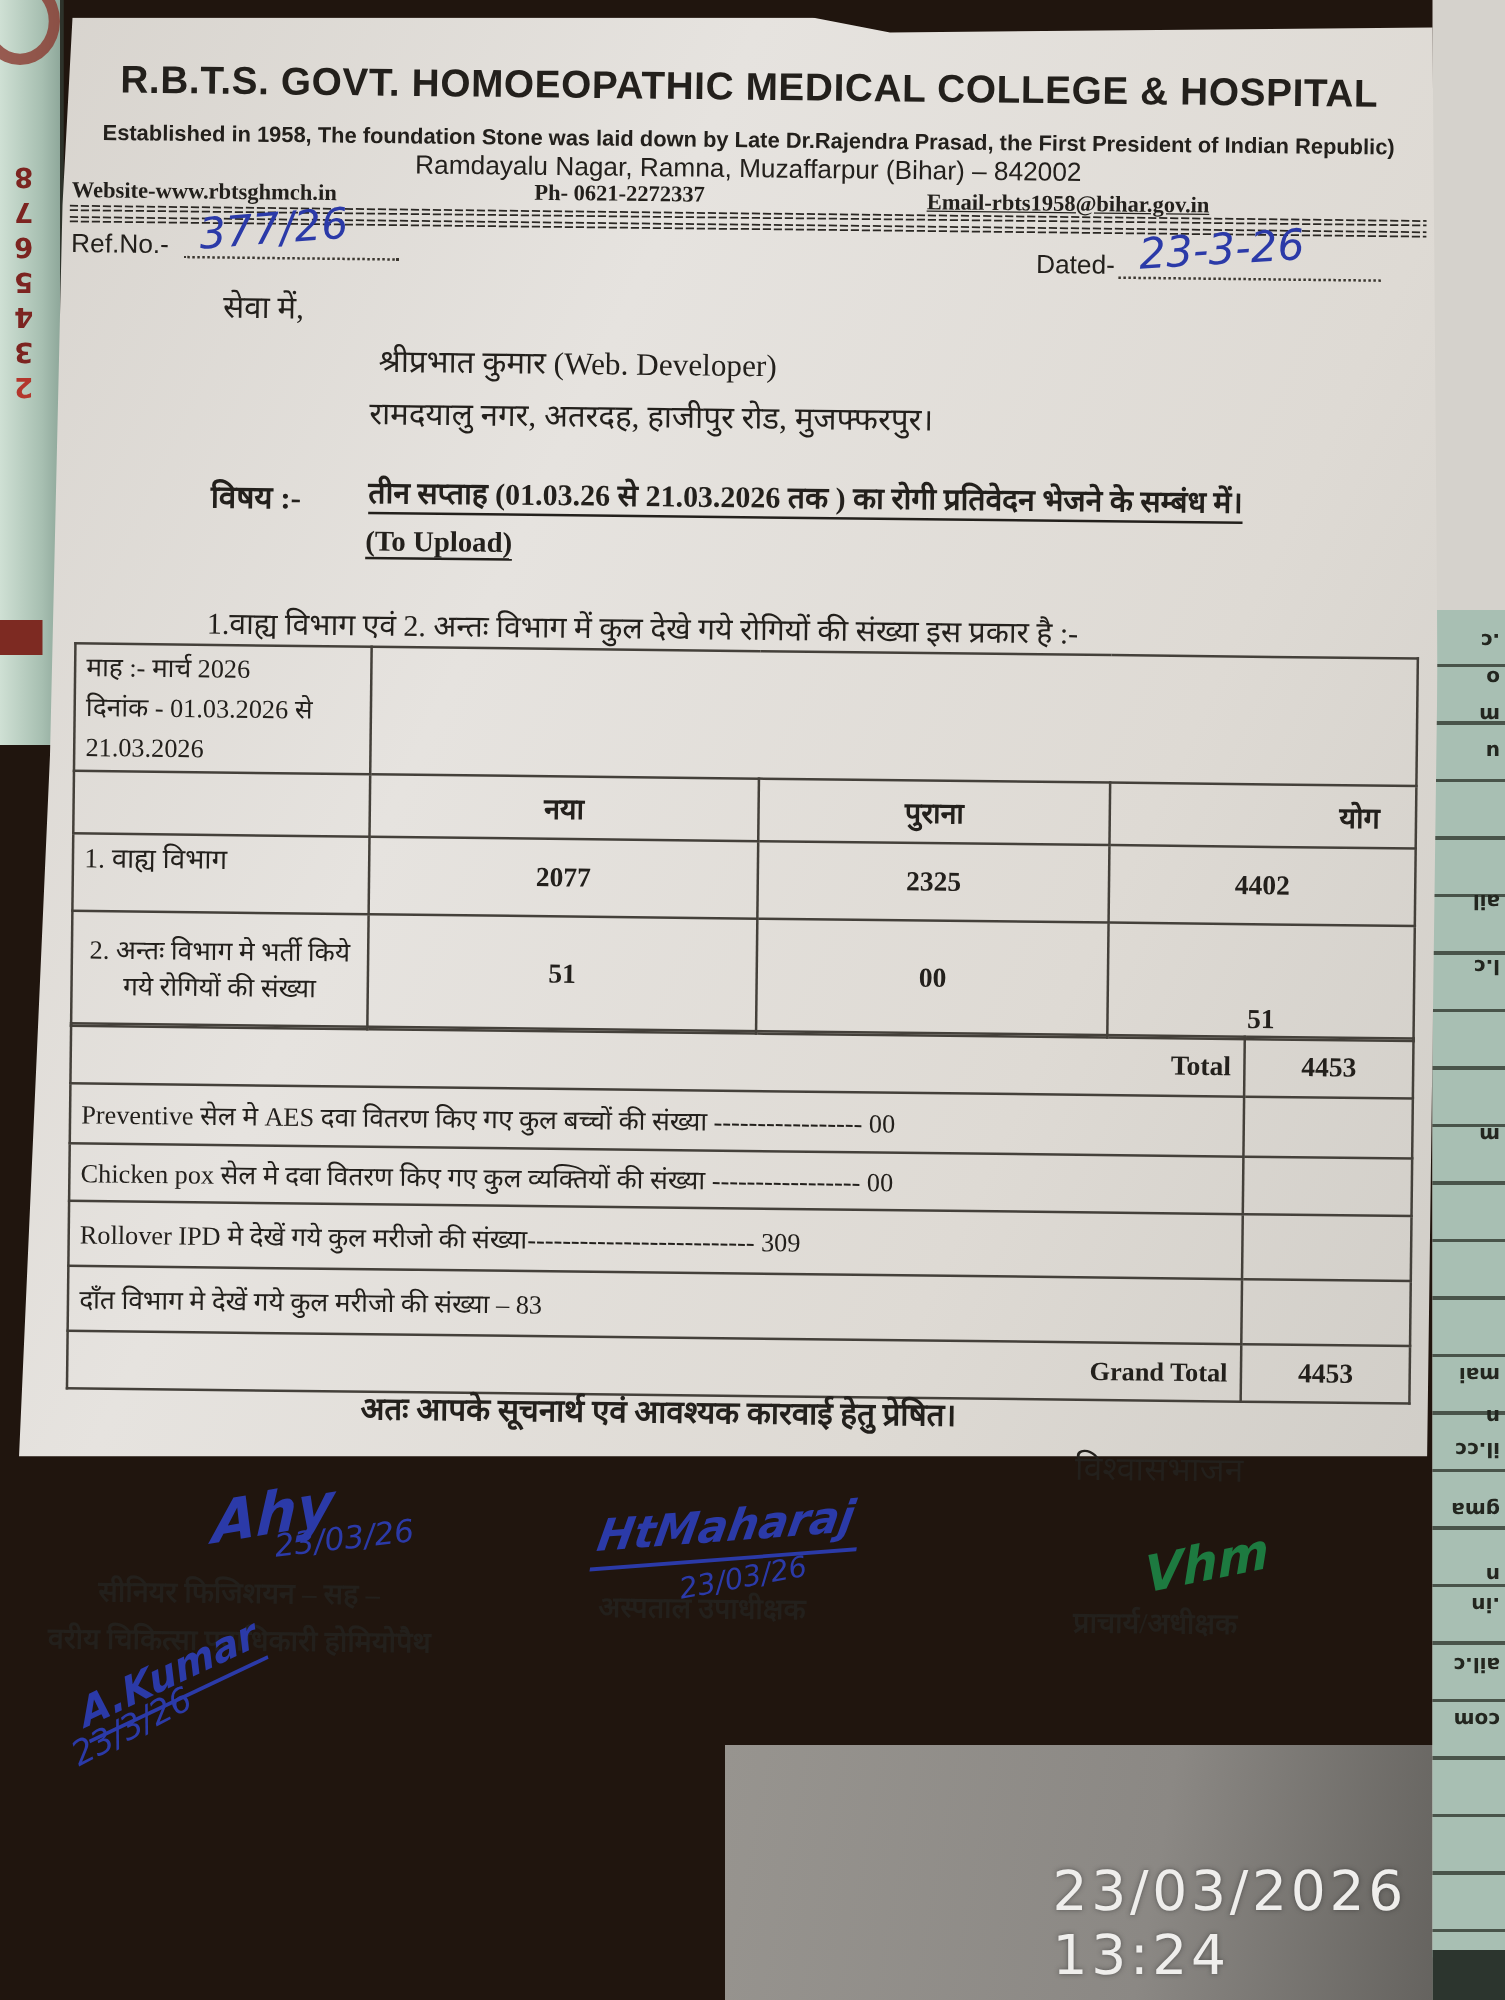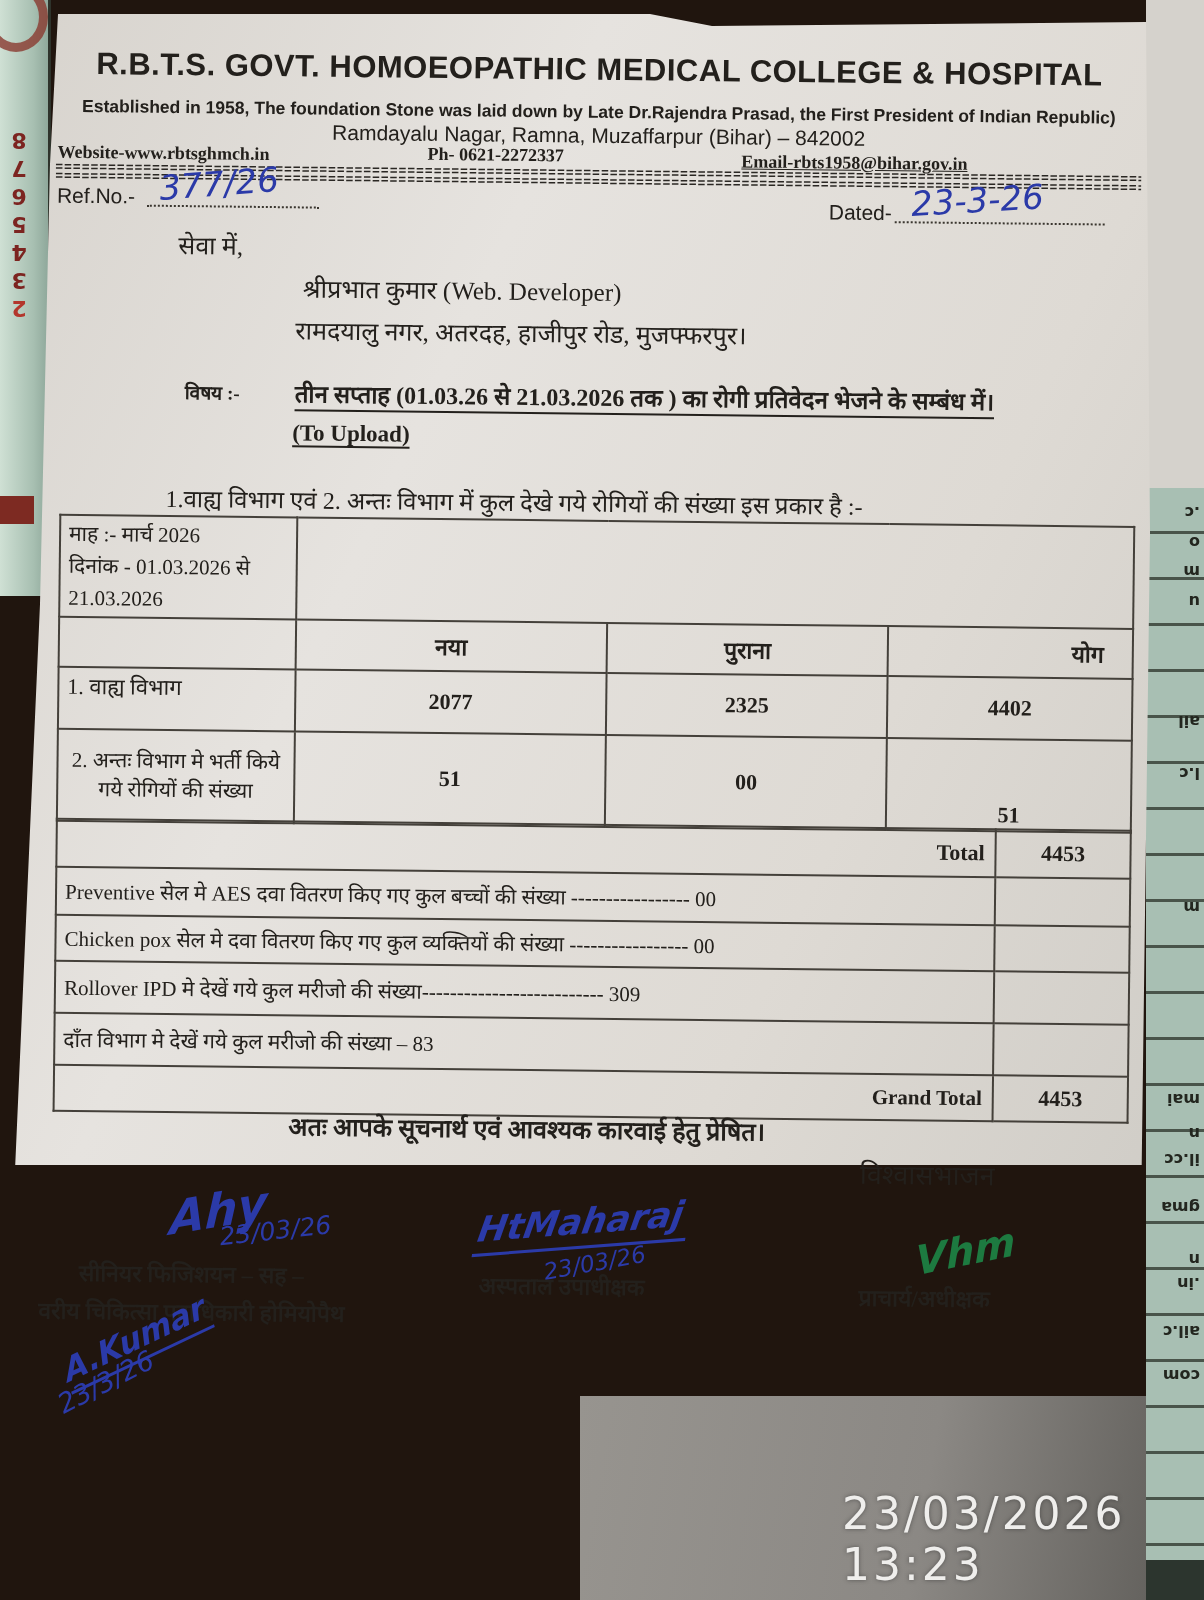--- a/index.html
+++ b/index.html
@@ -102,21 +102,21 @@
   <span class="abs dotted" style="left:148px;top:174px;width:172px;"></span>
   <span class="abs ink" style="left:160px;top:148px;font-size:34px;transform:rotate(-5deg);">377/26</span>
   <span class="abs" style="left:830px;top:178px;font-size:21px;">Dated-</span>
   <span class="abs dotted" style="left:896px;top:182px;width:210px;"></span>
   <span class="abs ink" style="left:912px;top:156px;font-size:34px;transform:rotate(-4deg);">23-3-26</span>
 
   <div class="abs dev" style="left:180px;top:212px;font-size:25px;">सेवा में,</div>
   <div class="abs dev" style="left:305px;top:254px;font-size:25px;">श्रीप्रभात कुमार (Web. Developer)</div>
   <div class="abs dev" style="left:298px;top:296px;font-size:25px;">रामदयालु नगर, अतरदह,  हाजीपुर रोड,  मुजफ्फरपुर।</div>
 
-  <div class="abs dev" style="left:188px;top:364px;font-size:19px;font-weight:bold;">विषय :-</div>
+  <div class="abs dev" style="left:172px;top:364px;font-size:25px;font-weight:bold;">विषय :-</div>
   <div class="abs dev nowrap" style="left:298px;top:360px;font-size:24px;font-weight:bold;text-decoration:underline;text-underline-offset:7px;">तीन सप्ताह (01.03.26 से 21.03.2026 तक ) का  रोगी प्रतिवेदन भेजने के सम्बंध में।</div>
   <div class="abs serif" style="left:296px;top:404px;font-size:23px;font-weight:bold;text-decoration:underline;text-underline-offset:5px;">(To Upload)</div>
 
   <div class="abs dev nowrap" style="left:170px;top:466px;font-size:24px;">1.वाह्य विभाग एवं 2. अन्तः विभाग में कुल देखे गये रोगियों की संख्या इस प्रकार है :-</div>
 
   <table class="main abs" style="left:64px;top:500px;width:1076px;">
     <tbody>
           <tr style="height:102px;">
       <td style="width:234px;vertical-align:top;">
         <div class="dev" style="font-size:21px;line-height:32px;">माह :- मार्च 2026</div>
@@ -189,13 +189,13 @@
 
   <span class="abs ink-green" style="left:928px;top:1204px;font-size:40px;font-weight:bold;transform:rotate(-12deg) skewX(-10deg);">Vhm</span>
   <div class="abs dev" style="left:872px;top:1258px;font-size:23px;font-weight:bold;">प्राचार्य/अधीक्षक</div>
 
   <span class="abs ink" style="left:72px;top:1304px;font-size:32px;font-weight:bold;transform:rotate(-26deg) skewX(-8deg);border-bottom:3px solid #2b3aa8;padding:0 4px 2px 0;">A.Kumar</span>
   <span class="abs ink" style="left:68px;top:1352px;font-size:27px;transform:rotate(-28deg);">23/3/26</span>
 
 </div>
 </div>
 
-<div class="abs" id="timestamp">23/03/2026 13:23</div>
+<div class="abs" id="timestamp">23/03/2026 13:24</div>
 
 </body></html>

